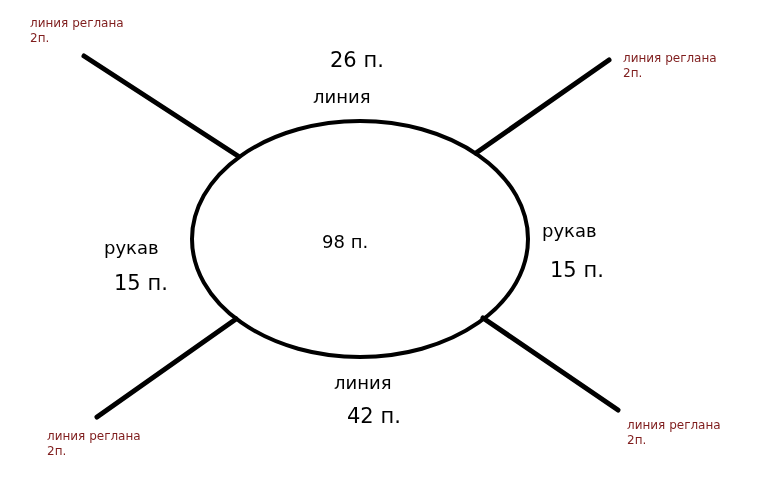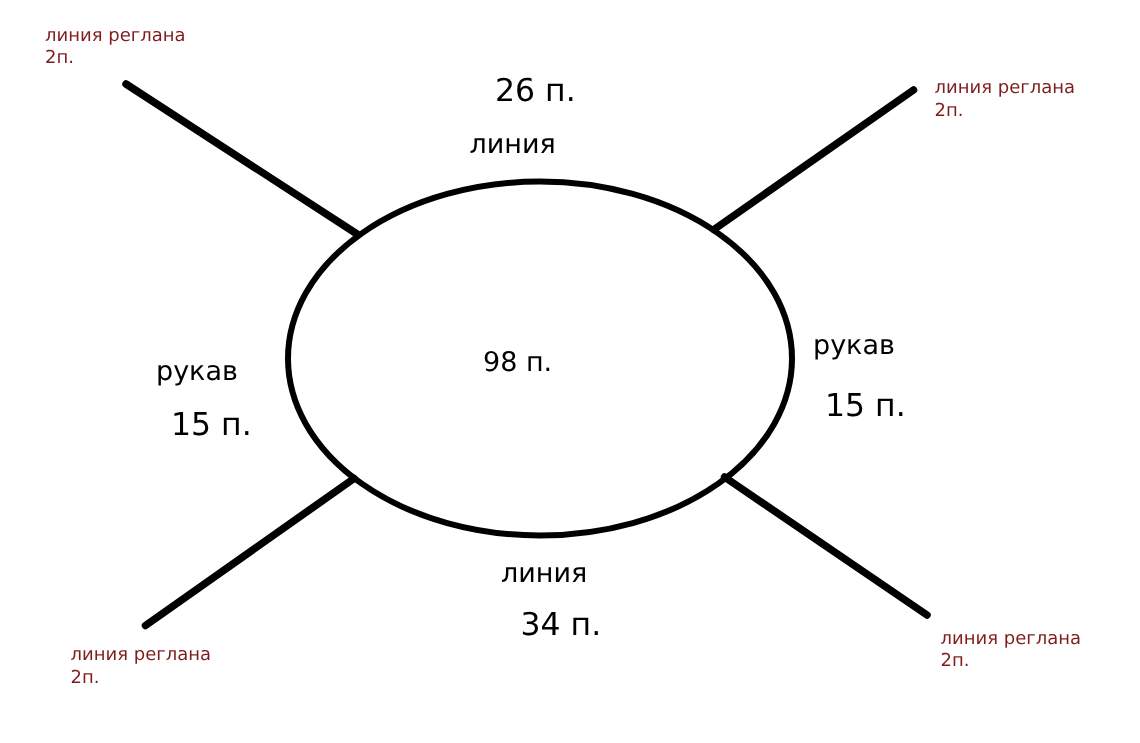--- a/index.html
+++ b/index.html
@@ -44,13 +44,13 @@
 
 <div class="lbl mid" style="left:322px; top:233px;">98 п.</div>
 
 <div class="lbl mid" style="left:104px; top:239px;">рукав</div>
 <div class="lbl big" style="left:114px; top:273px;">15 п.</div>
 
 <div class="lbl mid" style="left:542px; top:222px;">рукав</div>
 <div class="lbl big" style="left:550px; top:260px;">15 п.</div>
 
 <div class="lbl mid" style="left:334px; top:374px;">линия</div>
-<div class="lbl big" style="left:347px; top:406px;">34 п.</div>
+<div class="lbl big" style="left:347px; top:406px;">42 п.</div>
 
 </body></html>

